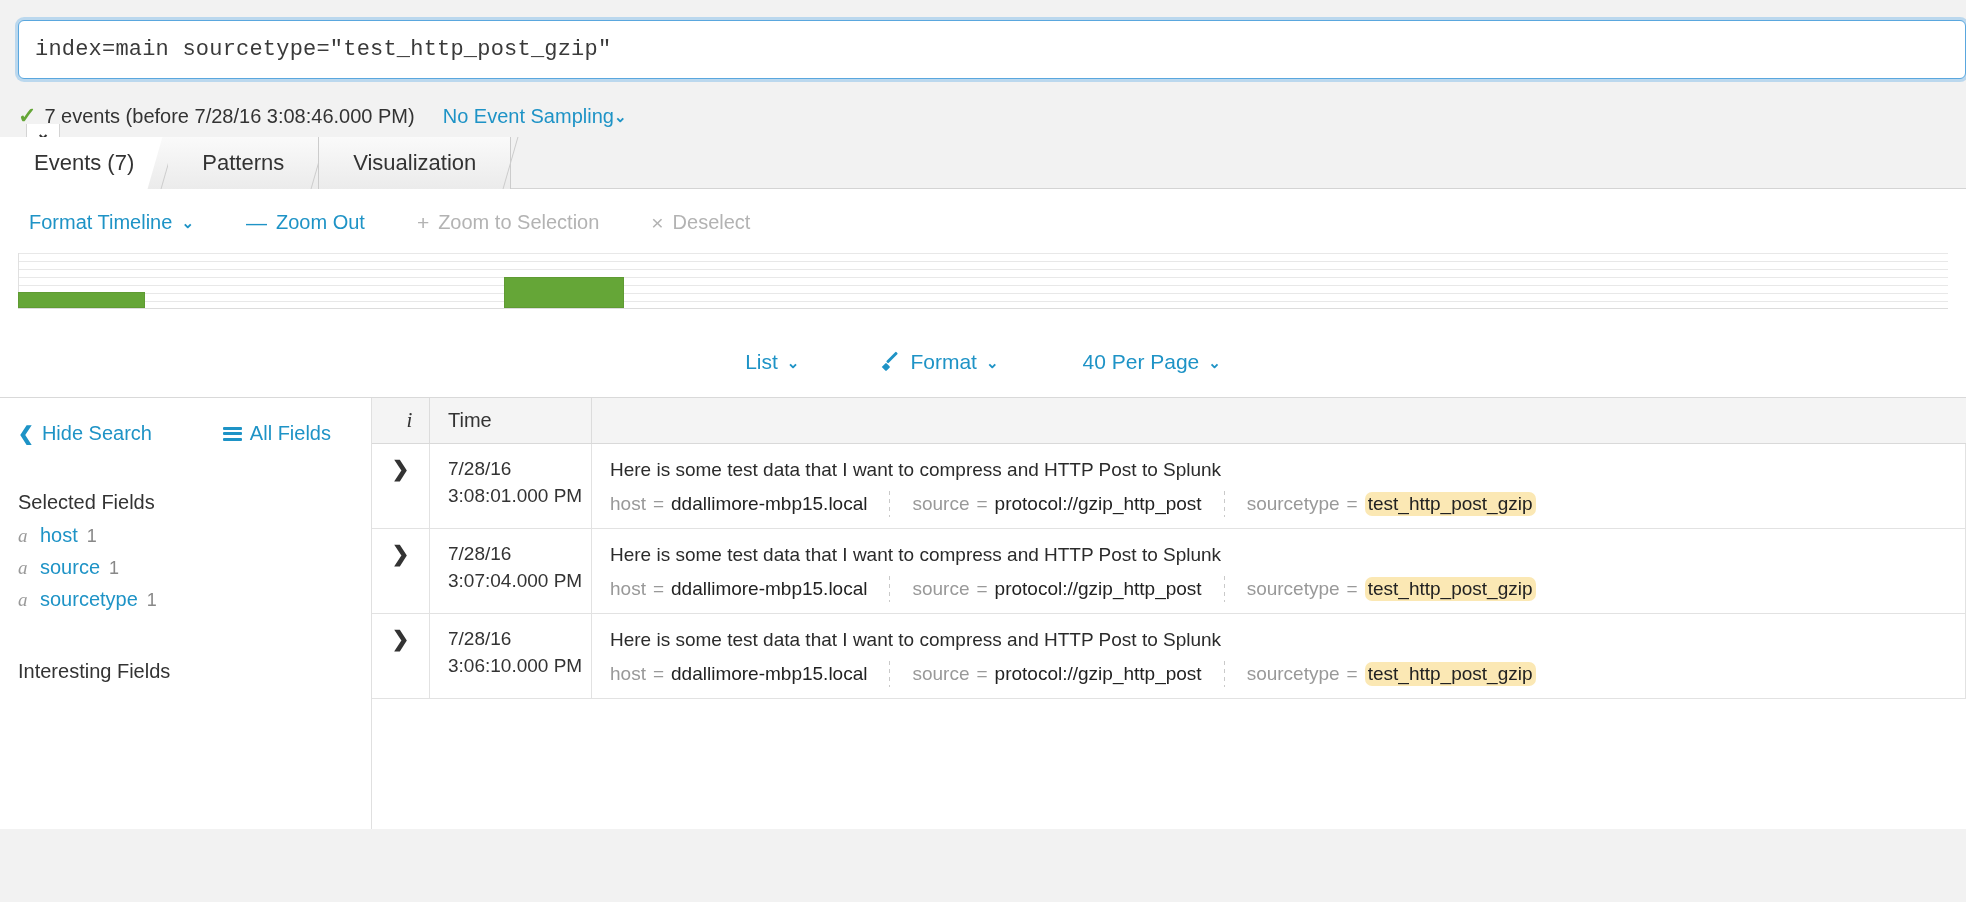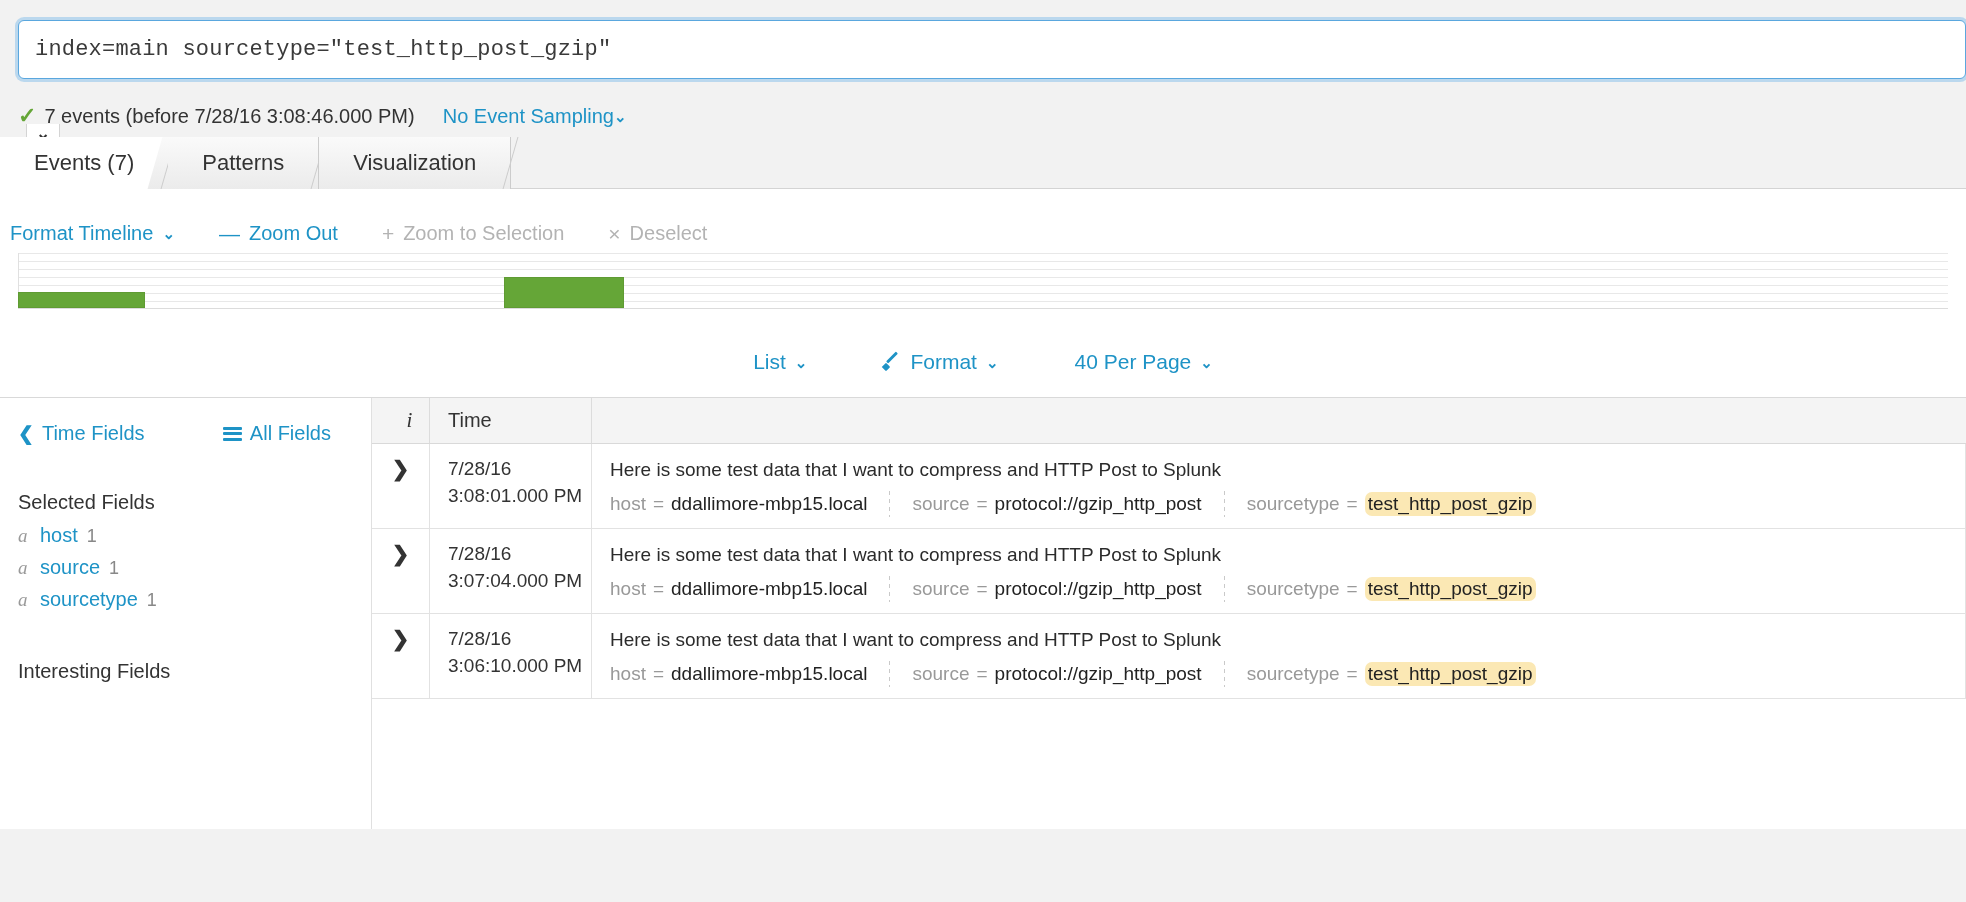--- a/index.html
+++ b/index.html
@@ -84,35 +84,35 @@
     background: linear-gradient(to bottom,#fafafa,#ebebeb);
     transform: skewX(-16deg);
     z-index:-1;
   }
   .tabs-underline { position:absolute; left:0; bottom:0; width:100%; height:1px; background:#d4d4d4; z-index:1; }
 
   
   .content { background:#ffffff; position:relative; }
 
   
-  .tl-toolbar { display:flex; align-items:flex-end; gap:0; padding: 22px 0 0 10px; height:56px; }
+  .tl-toolbar { display:flex; align-items:flex-start; gap:8px; padding: 22px 0 0 29px; height:56px; }
   .tl-btn { display:flex; align-items:center; gap:9px; font-size:20px; color:#1e93c6; cursor:pointer; margin-right:44px; white-space:nowrap; }
   .tl-btn.disabled { color:#b3b3b3; cursor:default; }
   .tl-sign { font-size:21px; font-weight:400; line-height:21px; }
 
   
   .timeline { position:relative; height:56px; margin: 8px 18px 0 18px; }
   .tl-grid { position:absolute; inset:0; }
   .tl-grid .gl { position:absolute; left:0; right:0; height:1px; background:#e8e8e8; }
   .tl-axis-left { position:absolute; left:0; top:0; bottom:0; width:1px; background:#e0e0e0; }
   .tl-baseline { position:absolute; left:0; right:0; bottom:0; height:1px; background:#dcdcdc; }
   .tl-bar { position:absolute; bottom:1px; background:#65a637; border:1px solid #5f9b33; }
 
   
-  .res-toolbar { display:flex; align-items:center; justify-content:center; gap:0; height:70px; margin-top:18px; }
+  .res-toolbar { display:flex; align-items:center; justify-content:center; gap:8px; height:70px; margin-top:18px; }
   .res-btn { display:flex; align-items:center; gap:9px; font-size:21px; color:#1e93c6; cursor:pointer; margin: 0 38px; }
   .brush-icon { display:inline-block; width:18px; height:18px; position:relative; }
   .brush-icon .b1 { position:absolute; left:2px; top:3px; width:14px; height:3px; background:#1e93c6; transform:rotate(-45deg); transform-origin:center; border-radius:1px; }
   .brush-icon .b2 { position:absolute; left:0px; top:11px; width:6px; height:6px; background:#1e93c6; transform:rotate(-45deg); border-radius:0 1px 1px 1px; }
 
   
   .main { display:flex; border-top:1px solid #d9d9d9; height:432px; }
   .sidebar { width:372px; flex:0 0 372px; background:#ffffff; padding: 24px 0 0 0; border-right:1px solid #e0e0e0; }
   .sb-head { display:flex; align-items:center; justify-content:space-between; padding: 0 18px 0 18px; }
   .sb-link { display:flex; align-items:center; gap:8px; font-size:20px; color:#1e93c6; cursor:pointer; }
@@ -260,21 +260,21 @@
         <span class="caret">⌄</span>
       </div>
     </div>
 
     <div class="main">
 
       <div class="sidebar">
         <div class="sb-head">
           <div class="sb-link">
             <span class="lt-chev">❮</span>
-            <span>Time Fields</span>
+            <span>Hide Search</span>
           </div>
           <div class="sb-link" style="margin-right:22px;">
             <span class="list-icon">
                 <span></span>
                 <span></span>
                 <span></span>
               </span>
             <span>All Fields</span>
           </div>
         </div>

